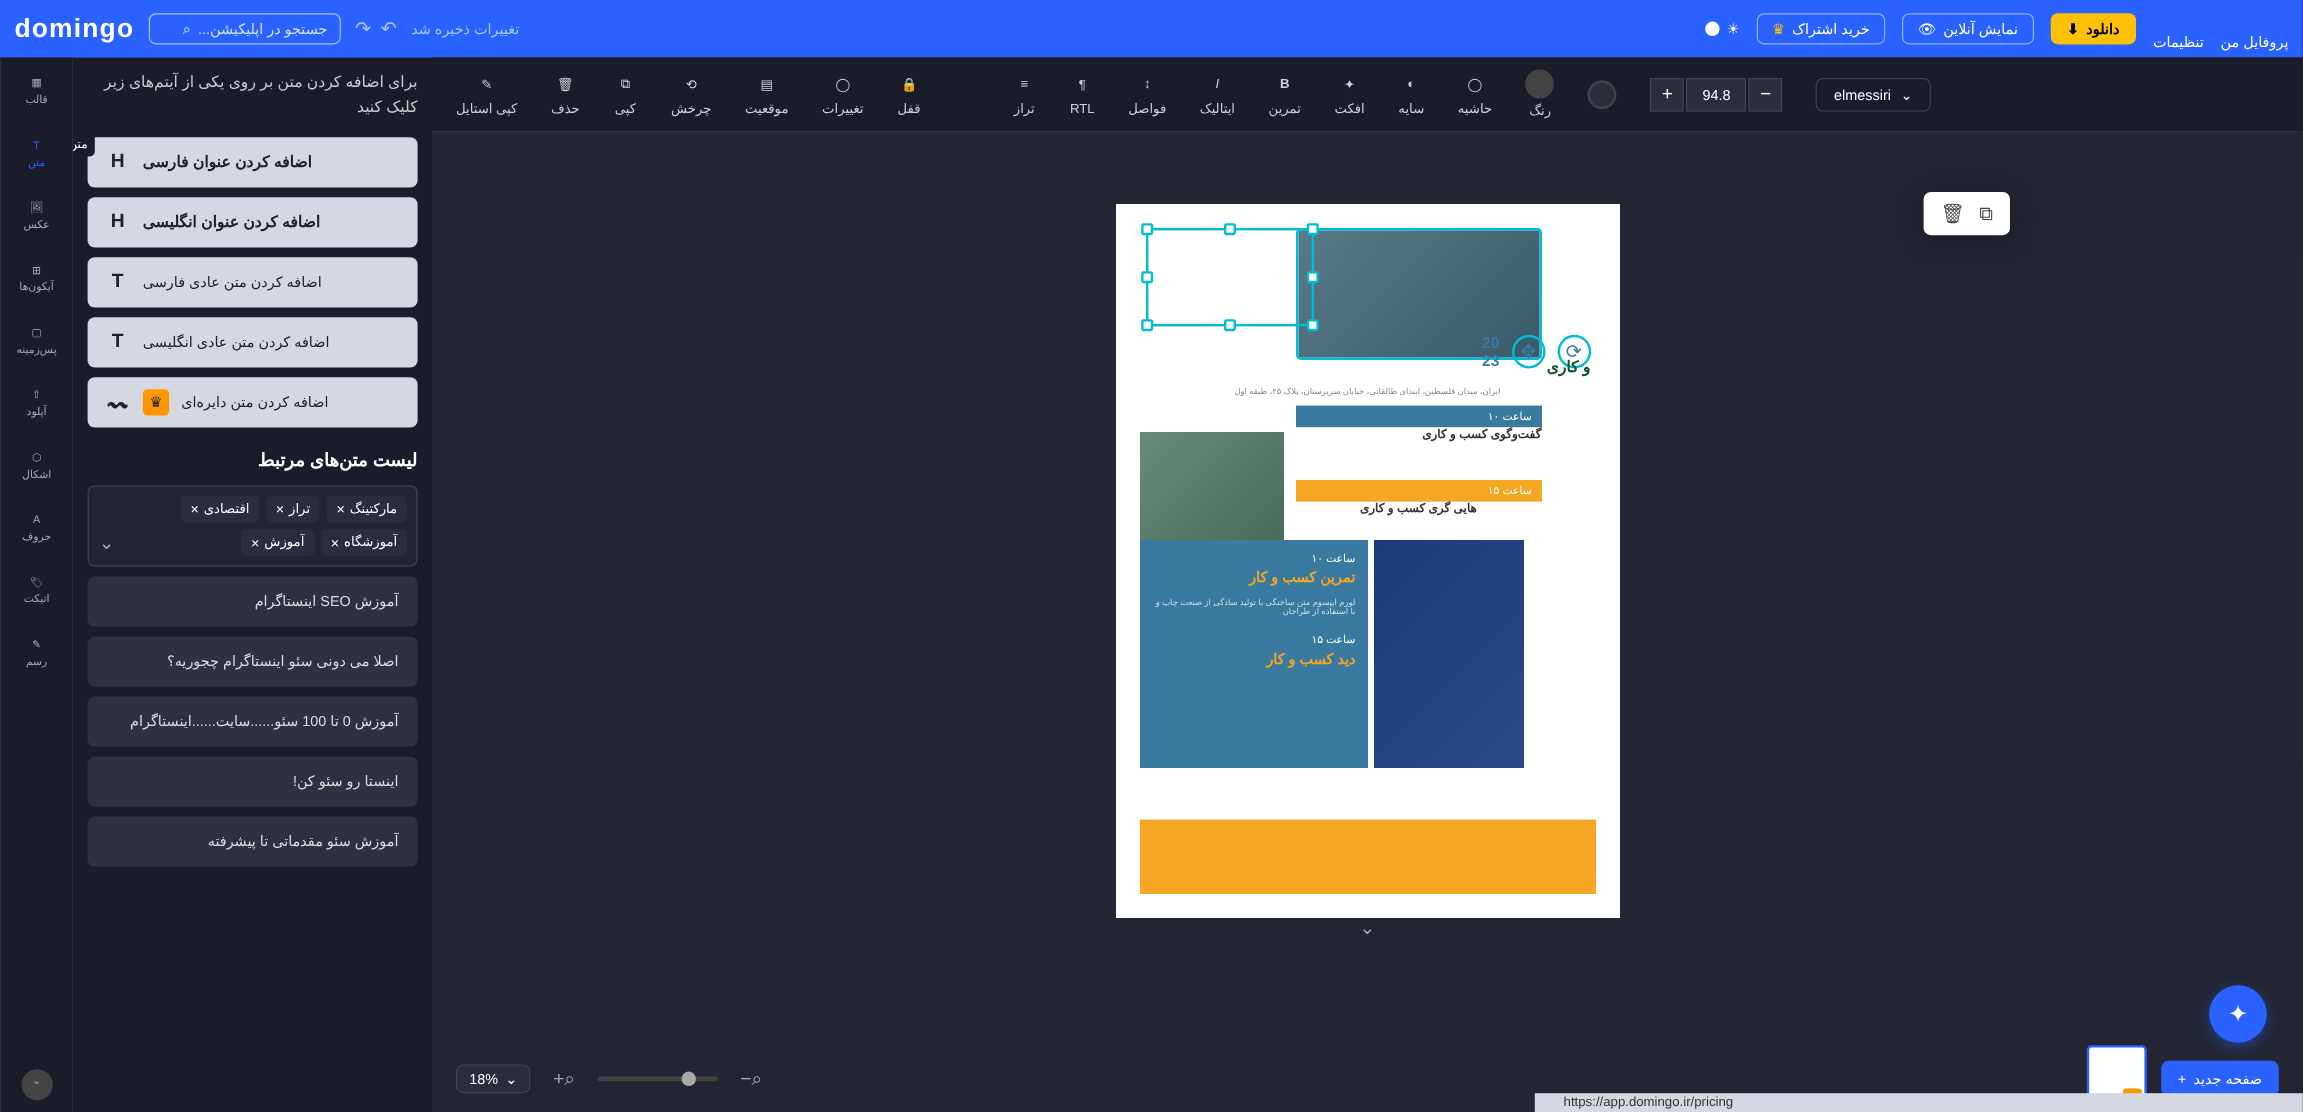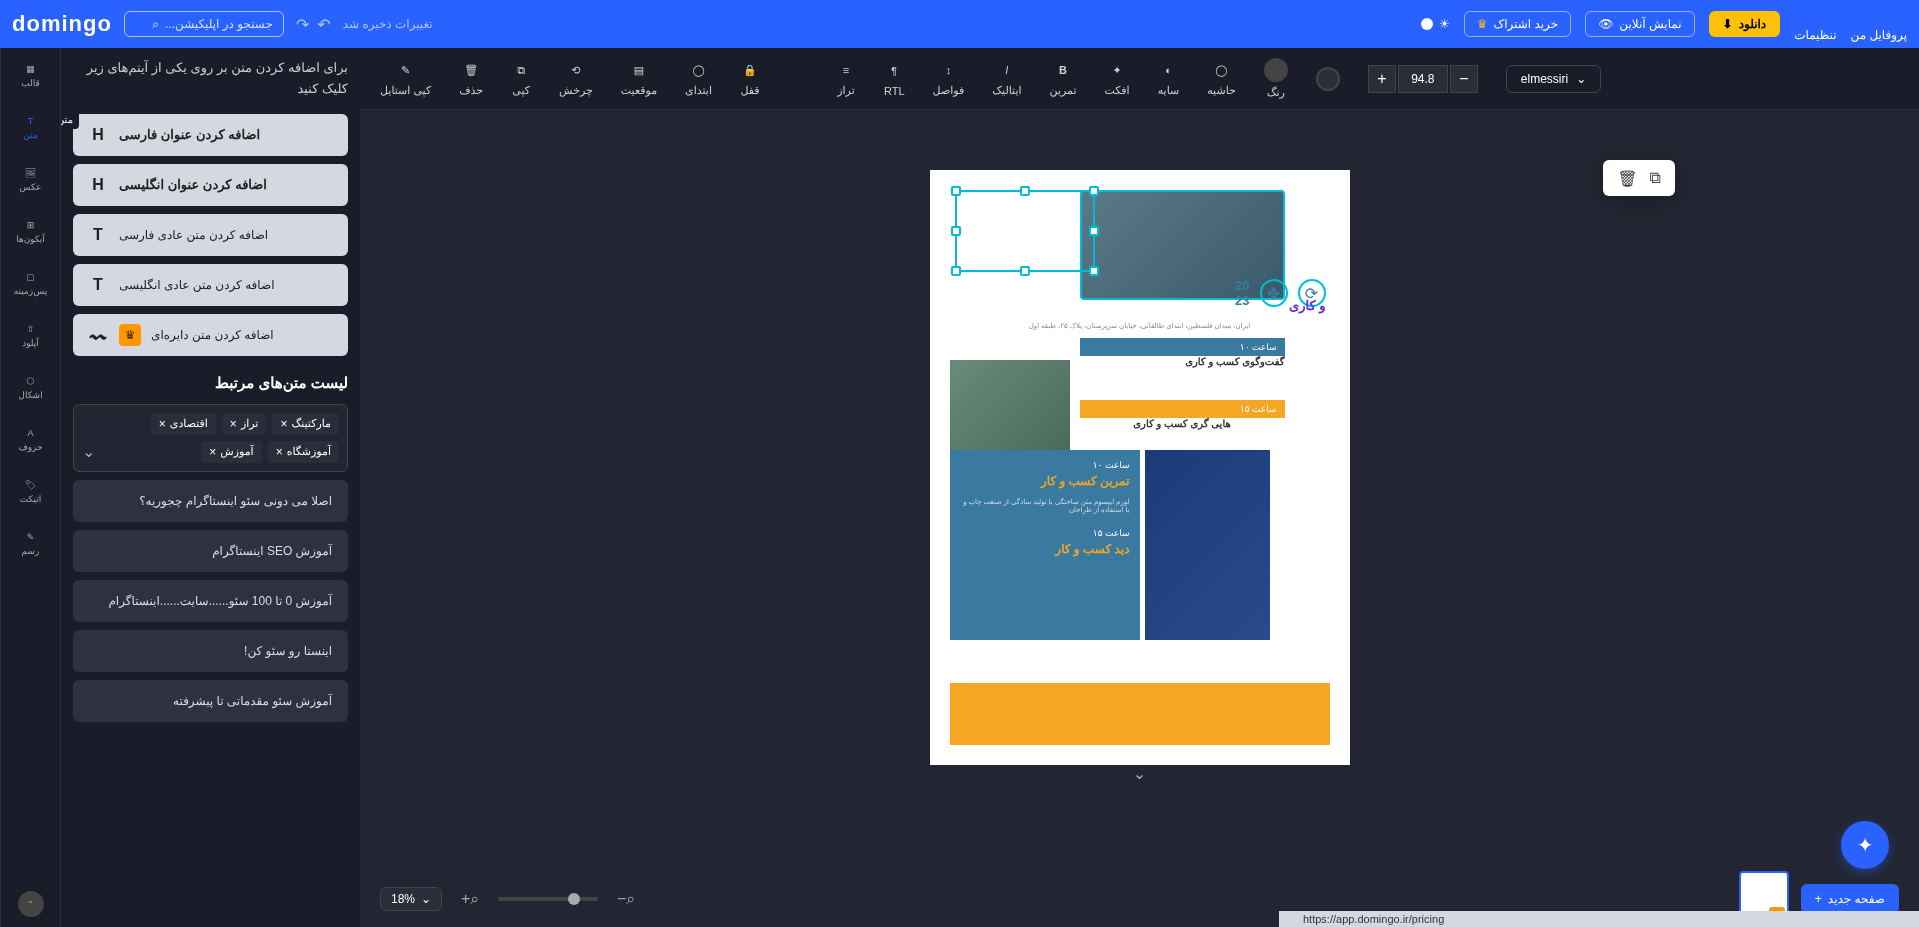--- a/index.html
+++ b/index.html
@@ -153,21 +153,21 @@
       <div class="tool-item">
           <span class="tool-icon">⟲</span>
           <span>چرخش</span>
         </div>
       <div class="tool-item">
           <span class="tool-icon">▤</span>
           <span>موقعیت</span>
         </div>
       <div class="tool-item">
           <span class="tool-icon">◯</span>
-          <span>ابتدای</span>
+          <span>تغییرات</span>
         </div>
       <div class="tool-item">
           <span class="tool-icon">🔒</span>
           <span>قفل</span>
         </div>
       <div style="width:20px"></div>
       <div class="tool-item">
           <span class="tool-icon">≡</span>
           <span>تراز</span>
         </div>
@@ -230,21 +230,21 @@
         <div class="sel-handle bc"></div>
         <div class="sel-handle lc"></div>
         <div class="sel-handle rc"></div>
       </div>
       <div style="position:absolute;top:108px;right:24px;display:flex;gap:10px;align-items:center">
         <span style="width:28px;height:28px;border:2px solid #00bcd4;border-radius:50%;display:flex;align-items:center;justify-content:center;color:#3b7aa0">⟳</span>
         <span style="width:28px;height:28px;border:2px solid #00bcd4;border-radius:50%;display:flex;align-items:center;justify-content:center;color:#3b7aa0">✥</span>
         <span style="color:#3b7aa0;font-size:13px;font-weight:bold;white-space:pre">20
 23</span>
       </div>
-      <div style="position:absolute;top:128px;right:24px;color:#6d28d9;font-size:13px;font-weight:bold">و کاری</div>
+      <div style="position:absolute;top:128px;right:24px;color:#14532d;font-size:13px;font-weight:bold">و کاری</div>
       <div style="position:absolute;top:152px;left:20px;right:20px;color:#888;font-size:7px;text-align:center">ایران، میدان فلسطین، ابتدای طالقانی، خیابان سرپرستان، پلاک ۲۵، طبقه اول</div>
       <div class="mock-bar" style="top:168px;left:150px;width:205px">ساعت ۱۰</div>
       <div class="mock-img2"></div>
       <div style="position:absolute;top:186px;left:150px;width:205px;font-size:10px;text-align:right;color:#333;font-weight:bold">گفت‌وگوی کسب و کاری</div>
       <div class="mock-bar-o" style="top:230px;left:150px;width:205px">ساعت ۱۵</div>
       <div style="position:absolute;top:248px;left:150px;width:205px;font-size:10px;text-align:center;color:#333;font-weight:bold">هایی گری کسب و کاری</div>
       <div class="mock-img3"></div>
       <div class="mock-blue-block">
         <div style="font-size:9px;margin-bottom:4px">ساعت ۱۰</div>
         <div style="font-size:12px;color:#f5a623;font-weight:bold;margin-bottom:10px">تمرین کسب و کار</div>
@@ -334,22 +334,22 @@
       <div class="tag">
           <span>آموزشگاه</span>
           <span class="tag-close">×</span>
         </div>
       <div class="tag">
           <span>آموزش</span>
           <span class="tag-close">×</span>
         </div>
       <span class="dropdown-arrow">⌄</span>
     </div>
+    <div class="suggestion">آموزش SEO اینستاگرام</div>
     <div class="suggestion">اصلا می دونی سئو اینستاگرام چجوریه؟</div>
-    <div class="suggestion">آموزش SEO اینستاگرام</div>
     <div class="suggestion">آموزش 0 تا 100 سئو......سایت......اینستاگرام</div>
     <div class="suggestion">اینستا رو سئو کن!</div>
     <div class="suggestion">آموزش سئو مقدماتی تا پیشرفته</div>
   </div>
 
   <div class="right-nav">
     <div class="nav-item">
         <span>▦</span>
         <span>قالب</span>
       </div>

